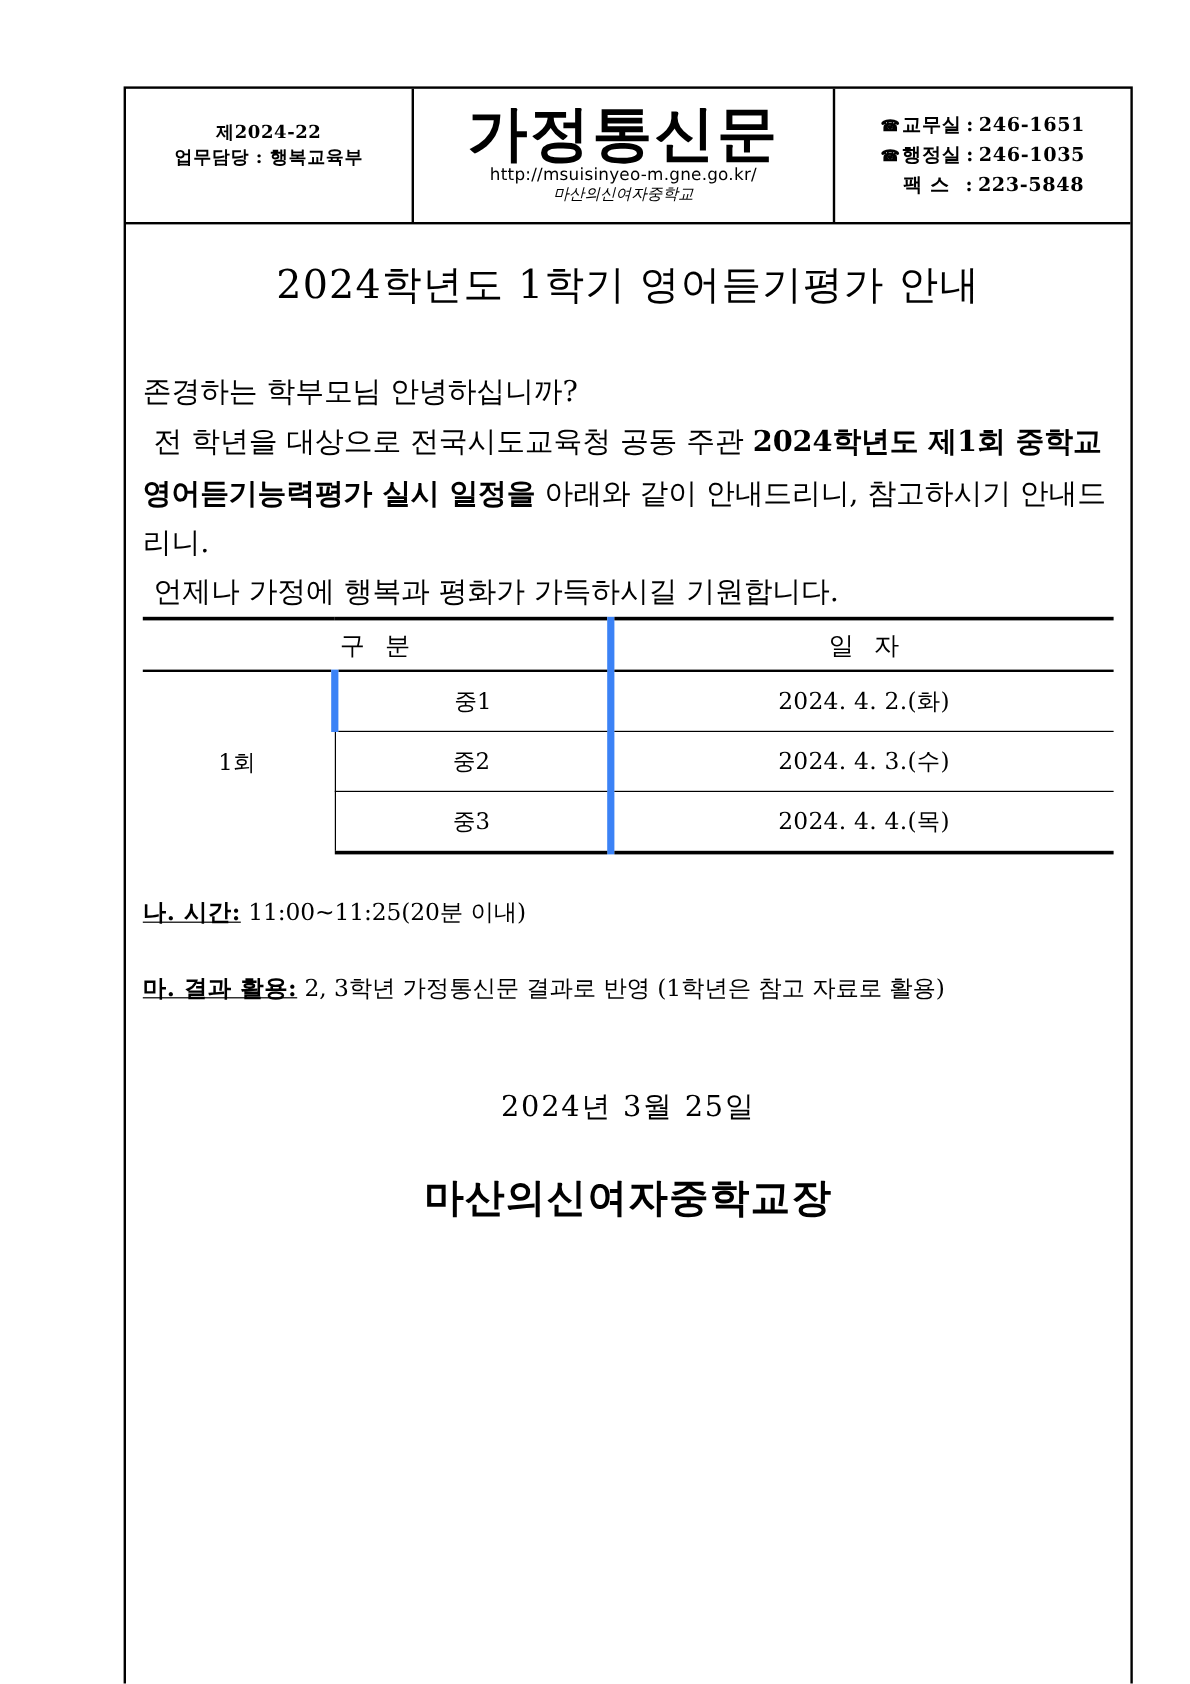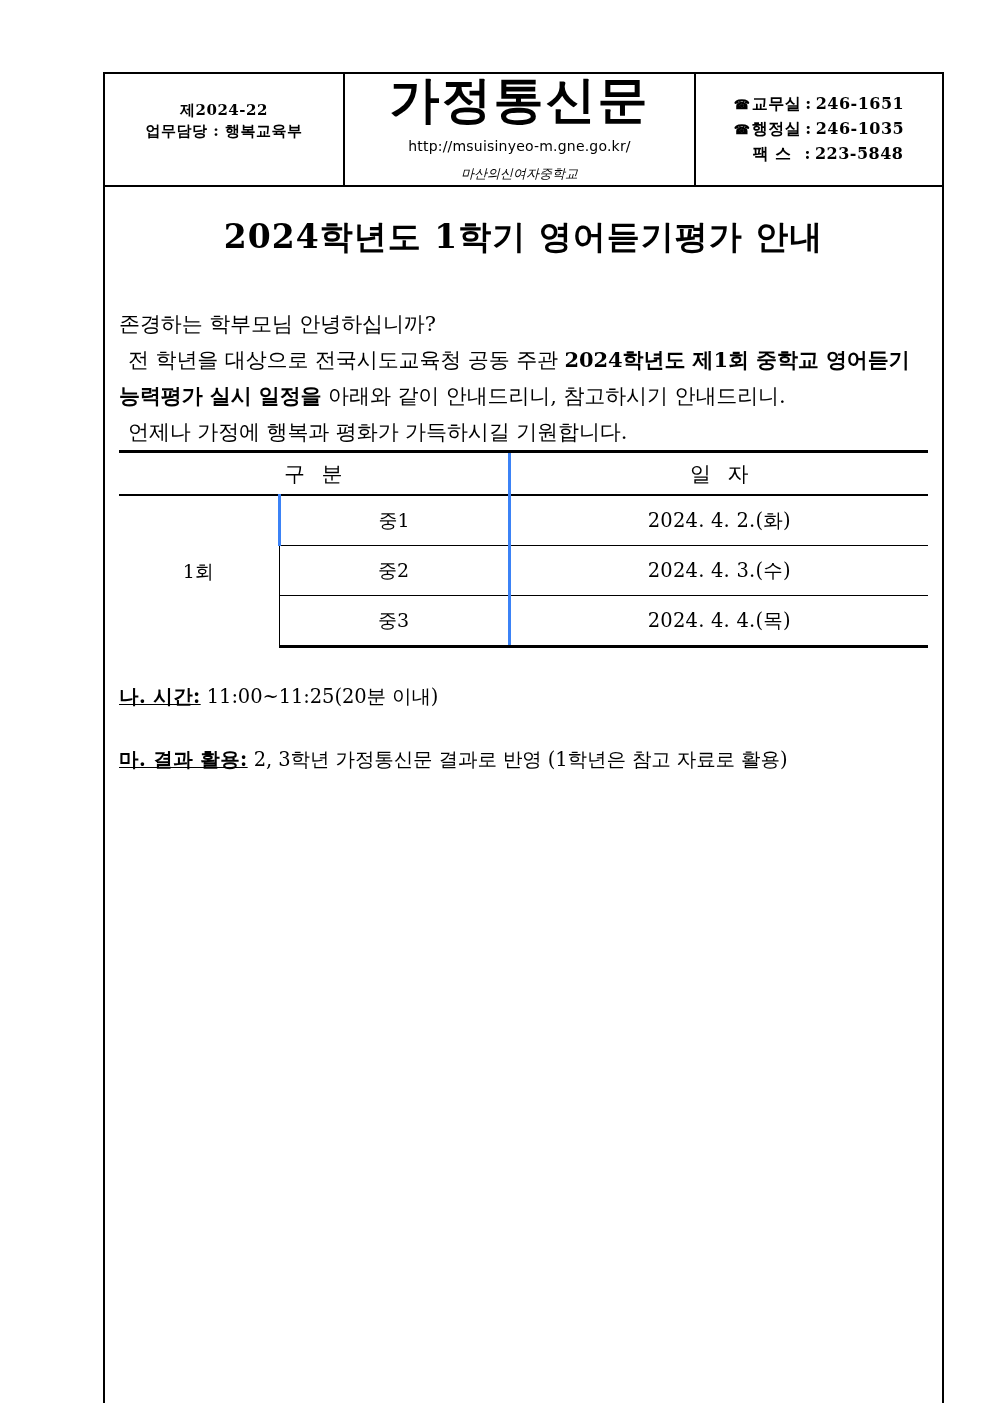--- a/index.html
+++ b/index.html
@@ -63,21 +63,20 @@
 
   .mh-center {
     flex: 1;
     box-sizing: border-box;
     border-right: 2px solid #000;
     display: flex;
     flex-direction: column;
     align-items: center;
     justify-content: center;
     padding: 4px 12px 6px;
-    gap: 11px;
   }
   .mh-center .paper-title {
     font-family: "DejaVu Sans", "Liberation Sans", sans-serif;
     font-weight: bold;
     font-size: 50px;
     line-height: 1.0;
     letter-spacing: 2px;
     margin-bottom: 2px;
   }
   .mh-center .site-url {
@@ -125,30 +124,30 @@
 
   
   .doc-body {
     padding: 0 14px;
     box-sizing: border-box;
   }
 
   .doc-title {
     text-align: center;
     font-size: 33px;
-    font-weight: bold;
+    font-weight: normal;
     letter-spacing: 1px;
     margin-top: 28px;
     margin-bottom: 0;
     font-family: "DejaVu Serif", "Liberation Serif", serif;
   }
 
   .greeting {
     margin-top: 46px;
-    font-size: 21px;
+    font-size: 24px;
     line-height: 1.72;
     letter-spacing: -0.1px;
     text-indent: 0;
   }
   .greeting p { margin: 0; }
   .greeting .indent { text-indent: 9px; }
   .greeting b { font-weight: bold; }
 
   .section-head {
     font-weight: bold;
@@ -165,21 +164,21 @@
     table-layout: fixed;
     font-size: 19px;
   }
   table.schedule th,
   table.schedule td {
     text-align: center;
     vertical-align: middle;
     font-weight: normal;
     padding: 0;
     height: 49px;
-    border-left: 3px solid #3b82f6;
+    border-left: 6px solid #3b82f6;
     border-right: 1px solid #000;
   }
   table.schedule tr.head-row th {
     height: 41px;
     font-size: 21px;
     letter-spacing: 5px;
     text-indent: 5px;
     border-top: 3px solid #000;
     border-bottom: 1px solid #000;
   }
@@ -315,15 +314,19 @@
 
     <div class="items">
       <div class="item">
         <span class="item-label">나. 시간:</span><span class="item-value"> 11:00~11:25(20분 이내)</span>
       </div>
       <div class="item">
         <span class="item-label">마. 결과 활용:</span><span class="item-value"> 2, 3학년 가정통신문 결과로 반영 (1학년은 참고 자료로 활용)</span>
       </div>
     </div>
 
+    <div class="signature">
+      <div class="sig-date">2024년 3월 25일</div>
+      <div class="sig-name">마산의신여자중학교장</div>
+    </div>
 
   </div>
 </div>
 
 </body></html>

